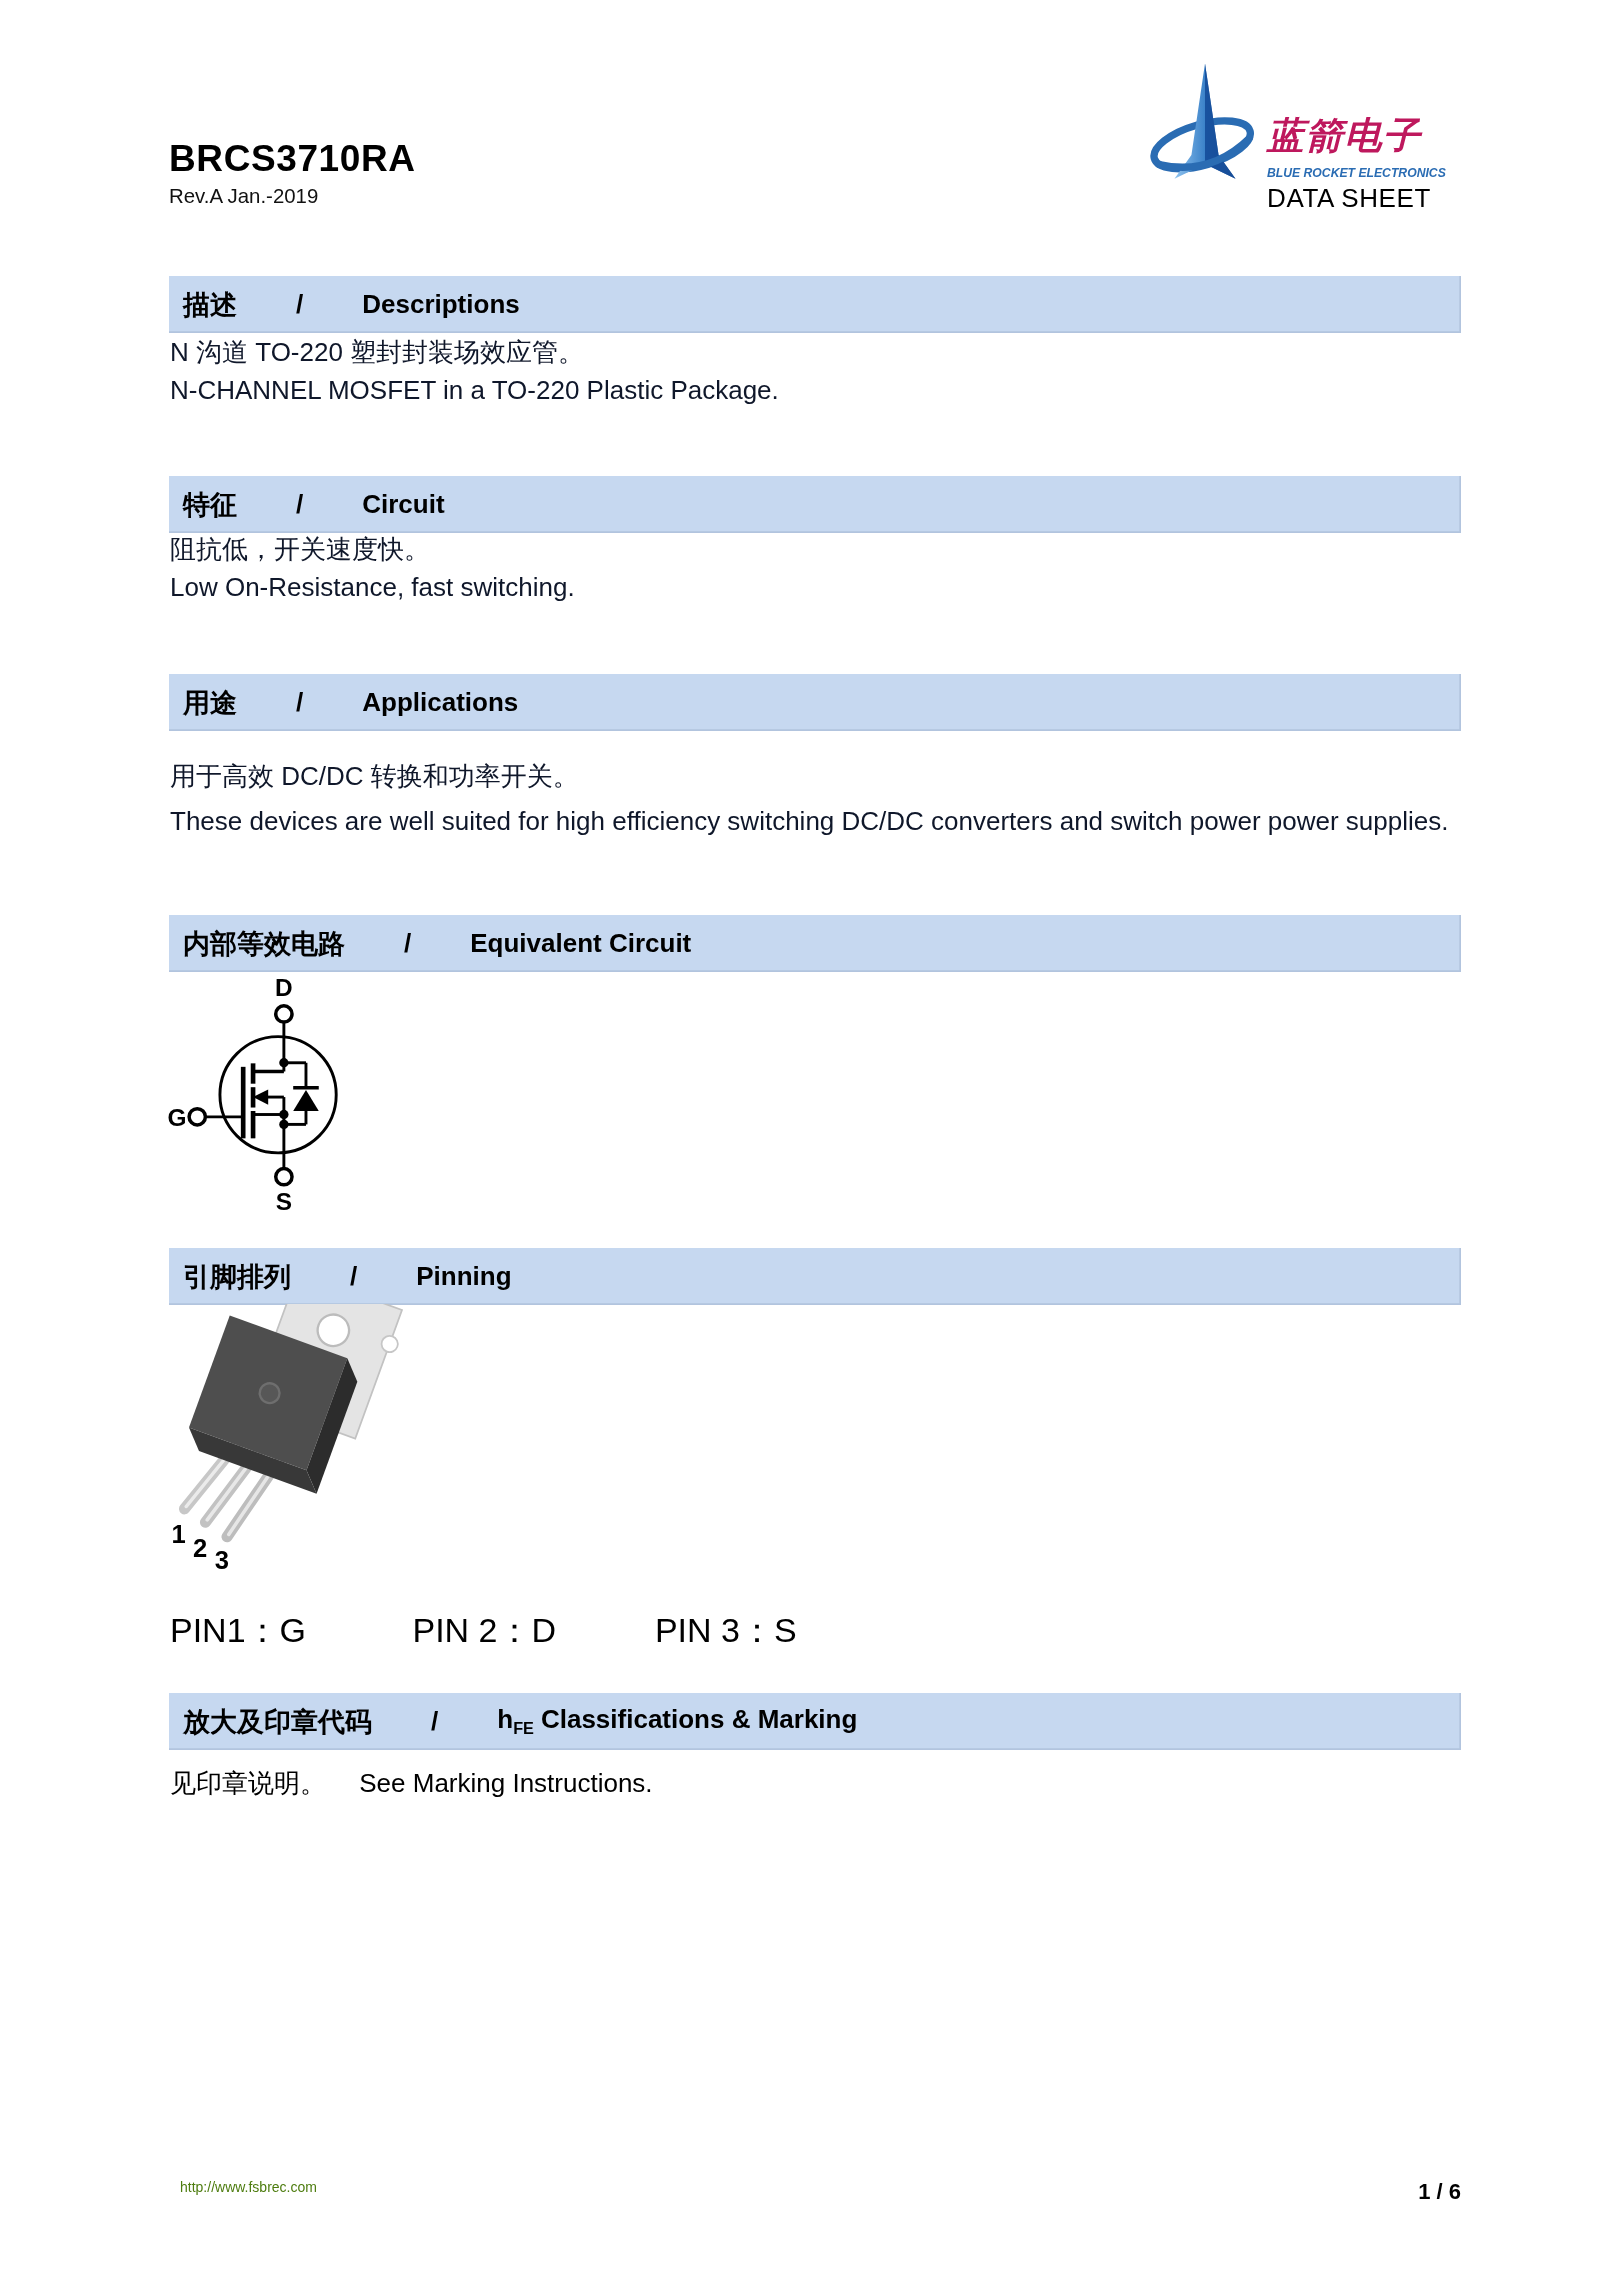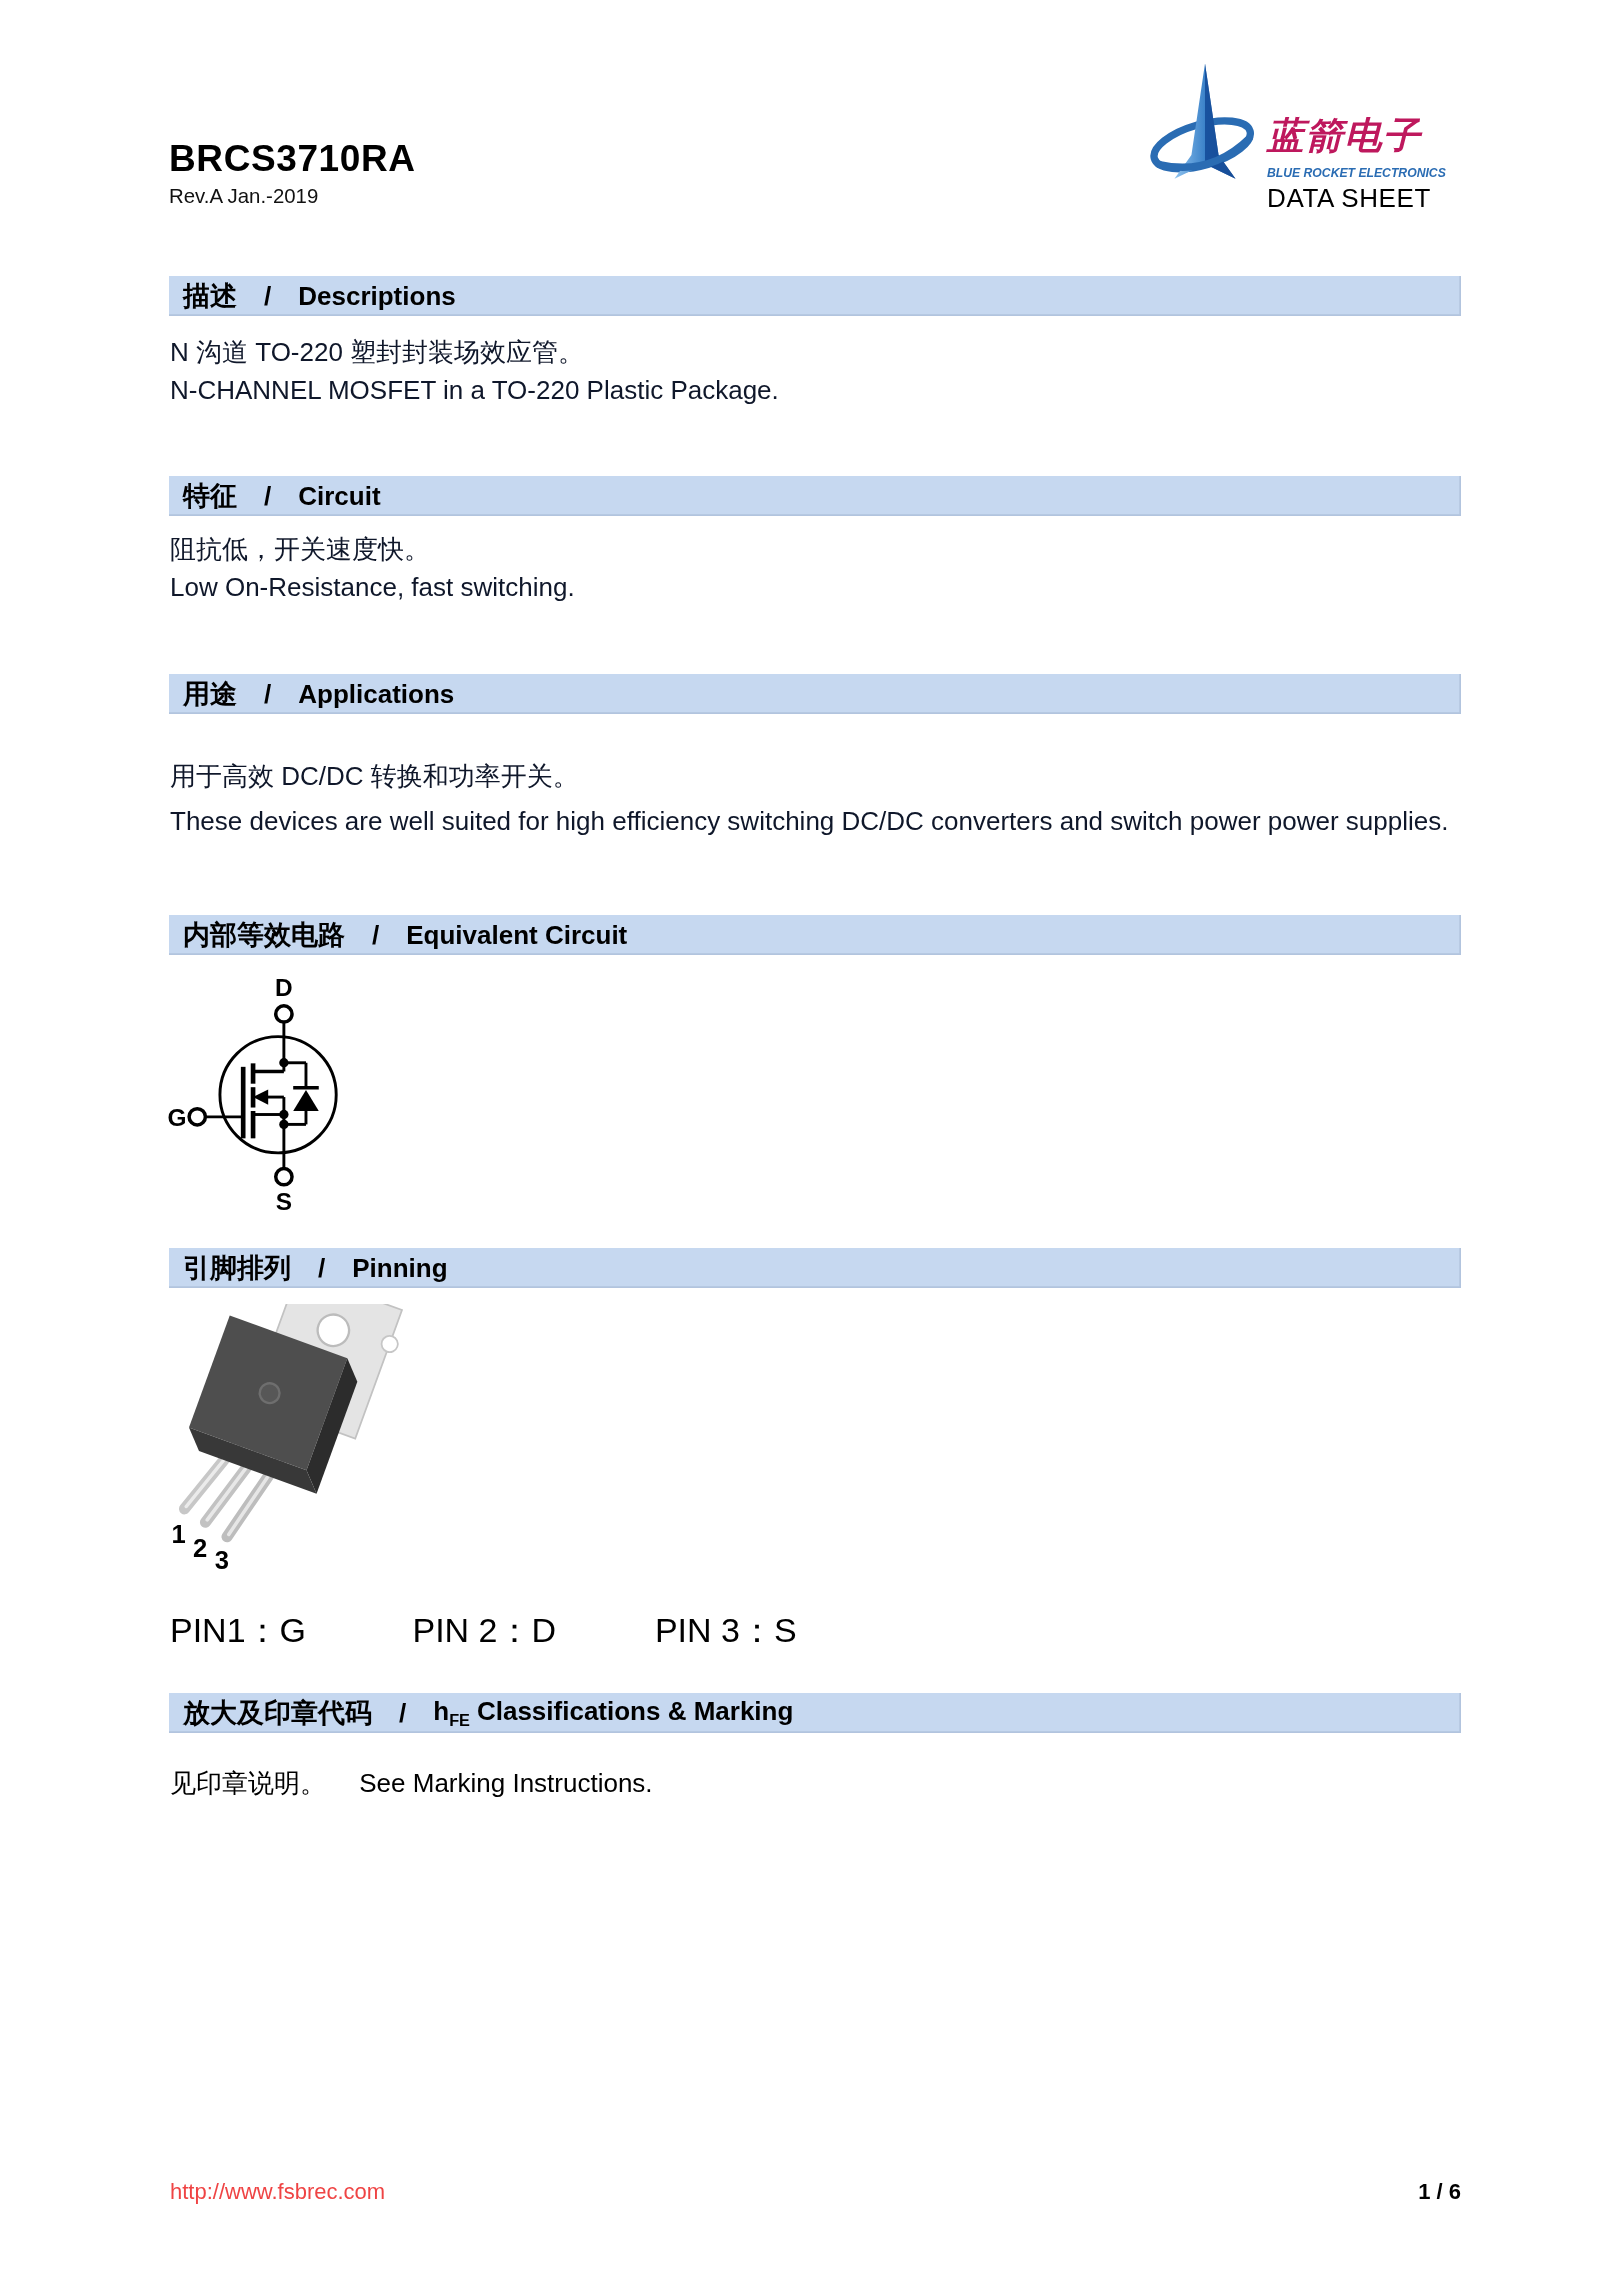--- a/index.html
+++ b/index.html
@@ -12,38 +12,39 @@
   .part-number{font-size:37px;font-weight:bold;letter-spacing:0.6px;line-height:1.05;margin:0;}
   .revision{font-size:20.4px;margin-top:5.8px;color:#111;}
   .logo-block{position:absolute;left:1148px;top:34px;width:314px;height:157px;}
   .rocket{position:absolute;left:0;top:0;}
   .logo-text{position:absolute;left:119px;top:51px;width:192px;}
   .logo-cn{font-size:37px;font-weight:bold;font-style:italic;color:#be185d;letter-spacing:1.7px;white-space:nowrap;}
   .logo-en{font-size:12.2px;font-weight:bold;font-style:italic;color:#2a6cb3;margin-top:4.7px;white-space:nowrap;}
   .datasheet-label{position:absolute;left:119px;top:123px;font-size:26px;font-weight:normal;color:#000;letter-spacing:0.6px;}
   
   .bar{
-    position:absolute;left:169px;width:1292px;height:40px;background:#c6d8f0;
+    position:absolute;left:169px;width:1292px;height:57px;background:#c6d8f0;
     display:flex;align-items:center;padding-left:14px;box-sizing:border-box;
     box-shadow:inset -1.7px -1.7px 0 rgba(140,160,190,0.35);
+    gap:32px;
   }
   .bar .cn{font-size:27px;font-weight:bold;white-space:pre;}
   .bar .sep{font-size:26px;font-weight:bold;margin:0 27px;}
   .bar .en{font-size:26px;font-weight:bold;white-space:pre;}
   .bar sub{font-size:16.3px;font-weight:bold;}
   .bar .en-rest{margin-left:7px;}
   
   .bodytext{position:absolute;left:170px;width:1292px;font-size:26px;line-height:38px;color:#0f172a;}
   .bodytext.wide{line-height:45px;}
   .pin-row{position:absolute;left:170px;top:1582px;width:1292px;font-size:34px;}
   .pin-row .pin{display:inline-block;width:233px;}
   .marking-line{position:absolute;left:170px;top:1740px;font-size:26px;}
   .marking-line .en{margin-left:26px;}
   
-  .footer-url{position:absolute;left:170px;top:2153px;font-size:22px;color:#ef4444;}
+  .footer-url{position:absolute;left:180px;top:2153px;font-size:14px;color:#4d7c0f;}
   .footer-page{position:absolute;left:169px;top:2153px;width:1292px;text-align:right;font-size:22px;font-weight:bold;}
   
   .circuit-svg{position:absolute;left:150px;top:942px;}
   .package-svg{position:absolute;left:163px;top:1278px;}
 </style>
 </head>
 <body>
 
 <div class="page">
 

